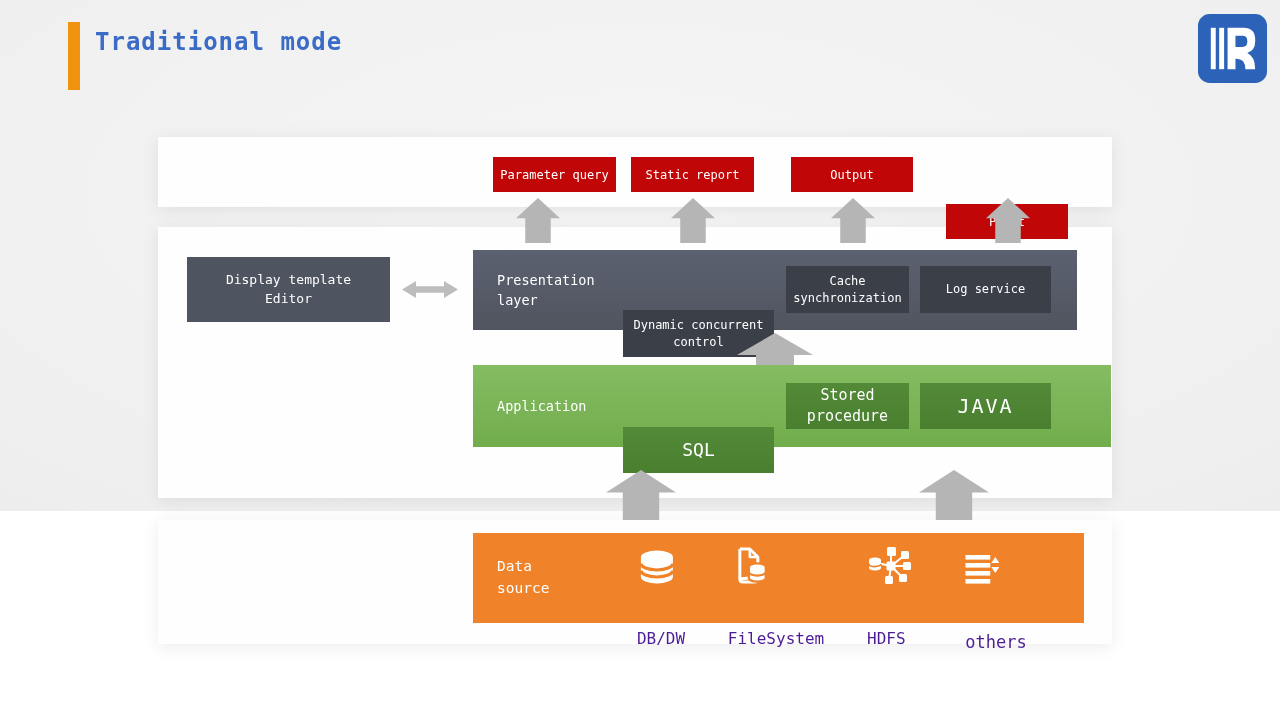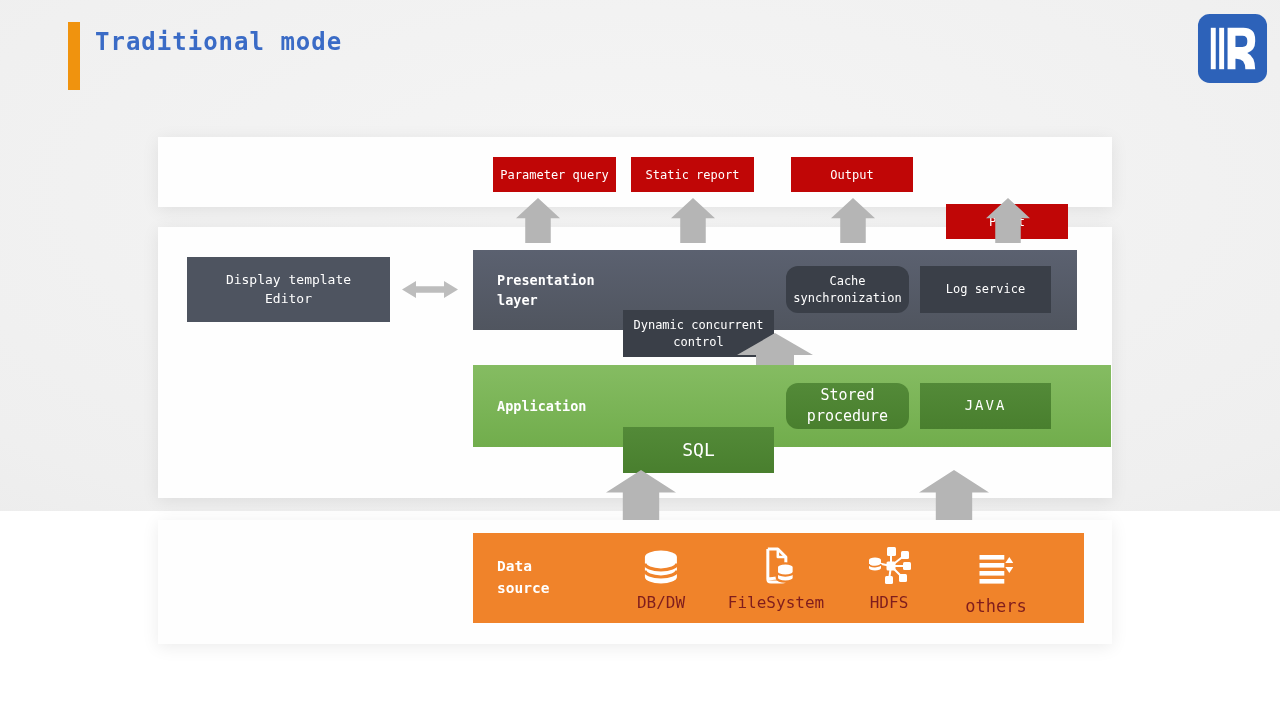--- a/index.html
+++ b/index.html
@@ -44,39 +44,39 @@
   
   .prewrap{white-space:pre-line;}
   .editor-box{
     left:187px;top:257px;width:203px;height:65px;background:#4e5460;color:#ffffff;
     display:flex;align-items:center;justify-content:center;text-align:center;
     font-size:13px;line-height:1.45;
   }
   .layer{left:473px;width:604px;color:#fff;}
   .pres-layer{top:250px;height:80px;background:linear-gradient(180deg,#5b6170 0%,#50555f 100%);}
   .app-layer{top:365px;height:82px;background:linear-gradient(180deg,#85bc62 0%,#71ad4c 100%);padding-left:34px;}
-  .layer-title{position:absolute;left:24px;top:50%;transform:translateY(-50%);font-weight:bold;font-size:13.5px;line-height:1.5;}
+  .layer-title{position:absolute;left:24px;top:50%;transform:translateY(-50%);font-weight:normal;font-size:13.5px;line-height:1.5;}
   .module{
     position:absolute;display:flex;align-items:center;justify-content:center;text-align:center;
     color:#fff;line-height:1.4;
   }
   .pres-module{top:16px;height:47px;background:#3a3f48;font-size:12px;}
   .app-module{top:18px;height:46px;background:linear-gradient(180deg,#538a38 0%,#497f2e 100%);}
   .m-pos1{left:150px;width:151px;margin-top:44px;}
-  .m-pos2{left:313px;width:123px;border-radius:12px;}
+  .m-pos2{left:313px;width:123px;}
   .m-pos3{left:447px;width:131px;}
   .fs-19{font-size:18px;text-align:right;}
   .fs-15{font-size:15px;}
-  .fs-18{font-size:14px;letter-spacing:2px;}
+  .fs-18{font-size:20px;letter-spacing:2px;}
 
   
   .ds-layer{left:473px;top:533px;width:611px;height:90px;background:#f0832a;color:#fff;}
   .ds-item{
     position:absolute;top:12px;transform:translateX(-50%);
-    display:flex;flex-direction:column;align-items:center;color:#7f1d1d;
+    display:flex;flex-direction:column;align-items:flex-start;color:#4c1d95;gap:36px;
   }
   .ds-icon{height:40px;display:flex;align-items:flex-end;justify-content:center;}
   .ds-label{margin-top:8px;font-size:16px;white-space:nowrap;}
   .ds-label.small{font-size:17px;margin-top:11px;}
 </style>
 </head>
 <body>
 
 <div id="stage">
 

